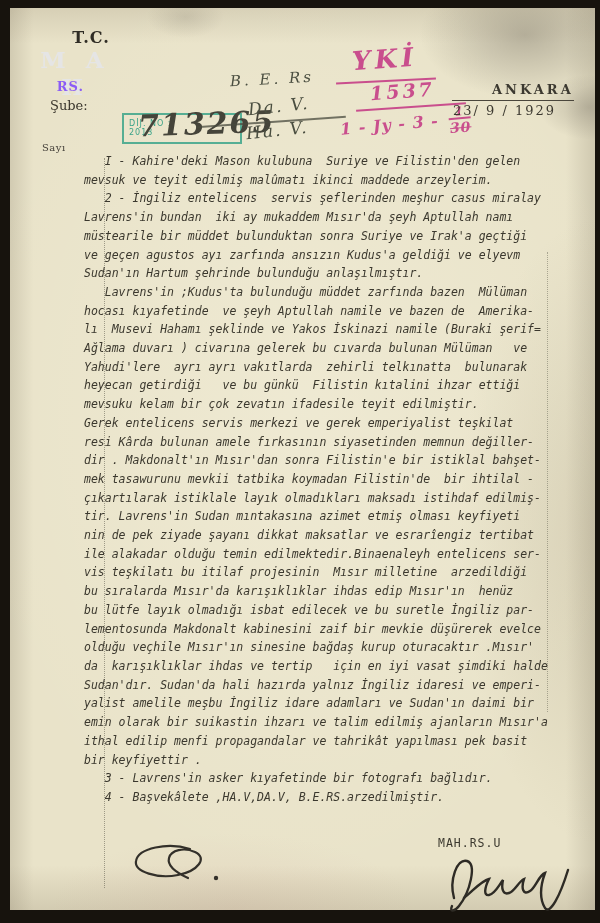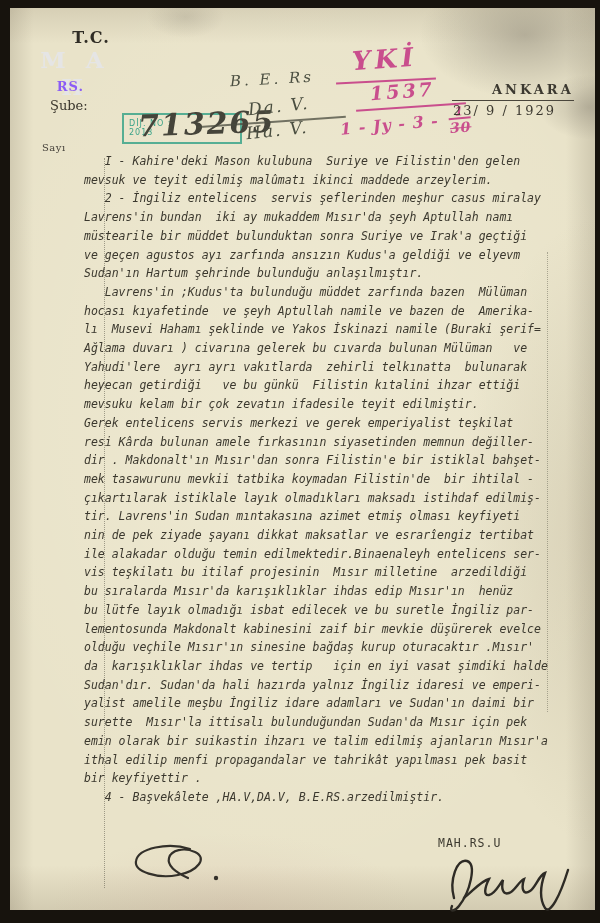--- a/index.html
+++ b/index.html
@@ -132,24 +132,24 @@
       <div class="typed-line">nin de pek ziyade şayanı dikkat maksatlar ve esrarîengiz tertibat</div>
       <div class="typed-line">ile alakadar olduğu temin edilmektedir.Binaenaleyh entelicens ser-</div>
       <div class="typed-line">vis teşkilatı bu itilaf projesinin  Mısır milletine  arzedildiği</div>
       <div class="typed-line">bu sıralarda Mısır'da karışıklıklar ihdas edip Mısır'ın  henüz</div>
       <div class="typed-line">bu lütfe layık olmadığı isbat edilecek ve bu suretle İngiliz par-</div>
       <div class="typed-line">lementosunda Makdonalt kabinesini zaif bir mevkie düşürerek evelce</div>
       <div class="typed-line">olduğu veçhile Mısır'ın sinesine bağdaş kurup oturacaktır .Mısır'</div>
       <div class="typed-line">da  karışıklıklar ihdas ve tertip   için en iyi vasat şimdiki halde</div>
       <div class="typed-line">Sudan'dır. Sudan'da hali hazırda yalnız İngiliz idaresi ve emperi-</div>
       <div class="typed-line">yalist amelile meşbu İngiliz idare adamları ve Sudan'ın daimi bir</div>
-      <div class="typed-line">surette  Mısır'la ittisalı bulunduğundan Sudan'da Mısır için pek</div>
       <div class="typed-line">emin olarak bir suikastin ihzarı ve talim edilmiş ajanların Mısır'a</div>
       <div class="typed-line">ithal edilip menfi propagandalar ve tahrikât yapılması pek basit</div>
       <div class="typed-line">bir keyfiyettir .</div>
+      <div class="typed-line">   3 - Lavrens'in asker kıyafetinde bir fotografı bağlıdır.</div>
       <div class="typed-line">   4 - Başvekâlete ,HA.V,DA.V, B.E.RS.arzedilmiştir.</div>
     </div>
 
   <div class="abs office">MAH.RS.U</div>
 
   <svg class="abs initial-svg" width="110" height="52" viewBox="0 0 110 52">
     <g fill="none" stroke="#33302a" stroke-width="2.2" stroke-linecap="round">
       <path d="M62 9 C40 2 10 8 8 21 C6 32 30 39 50 35 C70 31 80 18 67 12 C56 7 43 10 41 18 C39 26 49 33 60 38"></path>
     </g>
     <circle cx="88" cy="38" r="2.2" fill="#33302a"></circle>

